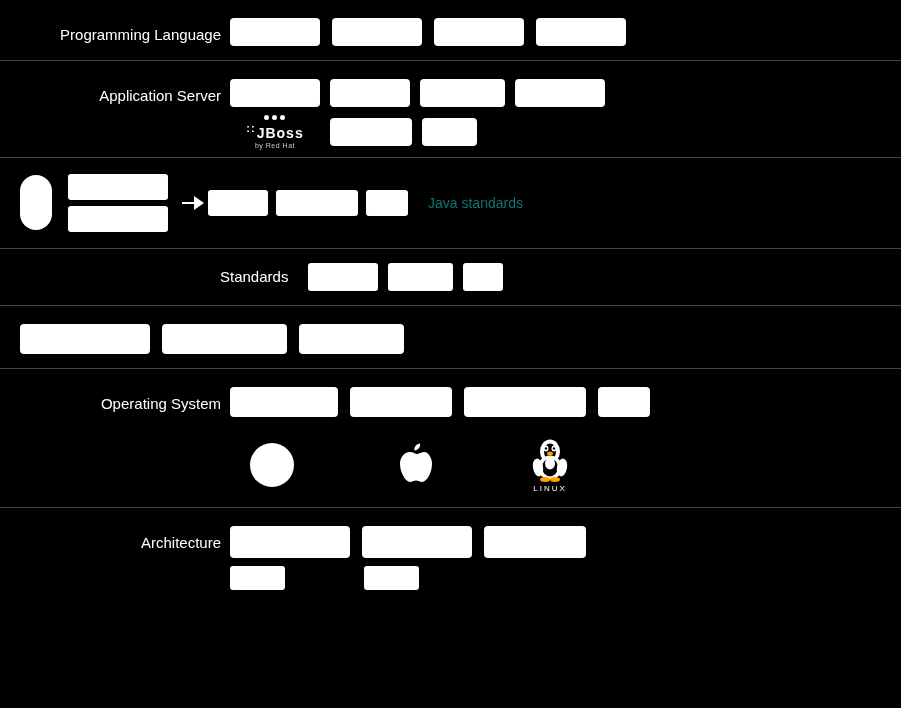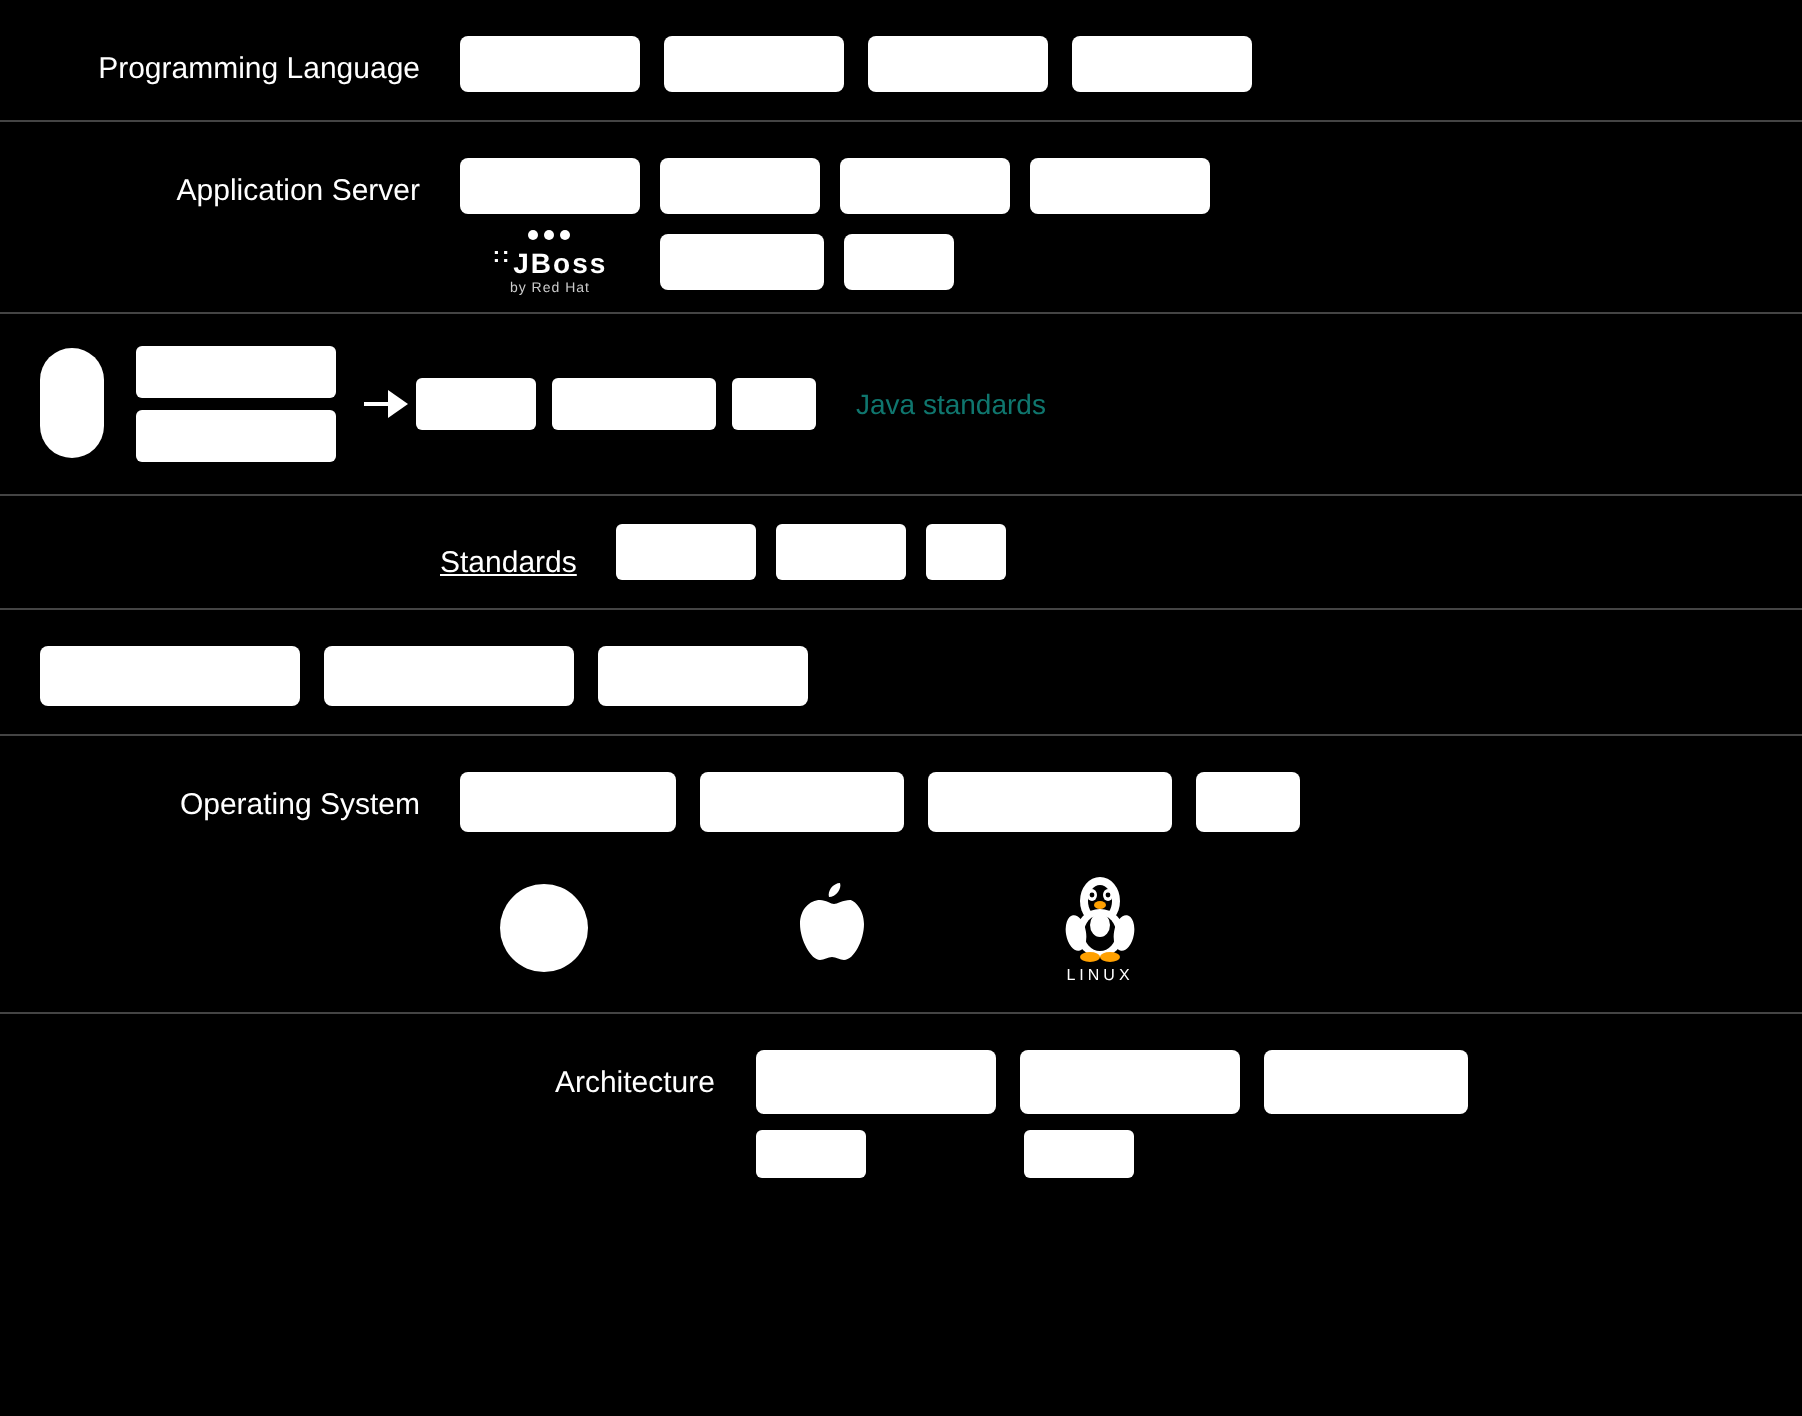--- a/index.html
+++ b/index.html
@@ -21,21 +21,21 @@
       position: relative;
     }
 
     .section-label {
       width: 210px;
       min-width: 210px;
       font-size: 15px;
       color: #fff;
       padding-top: 8px;
       text-align: right;
-      padding-right: 20px;
+      padding-right: 9px;
     }
 
     .section-content {
       flex: 1;
       display: flex;
       flex-wrap: wrap;
       gap: 10px 12px;
       align-items: center;
     }
 
@@ -99,24 +99,23 @@
     .java-standards-label {
       font-size: 14px;
       color: #0f766e;
       margin-left: 12px;
       white-space: nowrap;
     }
 
     
     .standards-section {
       display: flex;
-      align-items: flex-end;
+      align-items: center;
       padding: 14px 20px 14px 220px;
       border-bottom: 1px solid #444;
-      text-decoration: underline;
     }
 
     .standards-label {
       font-size: 15px;
       color: #fff;
       margin-right: 20px;
     }
 
     .std-box-md { width: 70px; height: 28px; background: #fff; border-radius: 3px; margin-right: 10px; }
     .std-box-sm { width: 65px; height: 28px; background: #fff; border-radius: 3px; margin-right: 10px; }
@@ -279,21 +278,21 @@
 
         <ellipse cx="6" cy="30" rx="5" ry="9" fill="white" transform="rotate(-10 6 30)"></ellipse>
         <ellipse cx="30" cy="30" rx="5" ry="9" fill="white" transform="rotate(10 30 30)"></ellipse>
       </svg>
       <span style="font-size:8px;letter-spacing:2px;color:#fff;margin-top:2px;">LINUX</span>
     </div>
   </div>
 </div>
 
 <div class="section" style="padding-bottom:8px; border-bottom:none; flex-direction:column;">
-  <div style="display:flex; align-items:flex-start; width:100%;justify-content:center;">
+  <div style="display:flex; align-items:flex-start; width:100%;">
     <div class="section-label">Architecture</div>
     <div class="arch-content">
       <div class="arch-row1">
         <div class="white-box" style="width:120px;height:32px;border-radius:4px;"></div>
         <div class="white-box" style="width:110px;height:32px;border-radius:4px;"></div>
         <div class="white-box" style="width:102px;height:32px;border-radius:4px;"></div>
       </div>
       <div class="arch-row2">
         <div class="white-box" style="width:55px;height:24px;border-radius:3px;"></div>
         <div style="width:55px;"></div>

